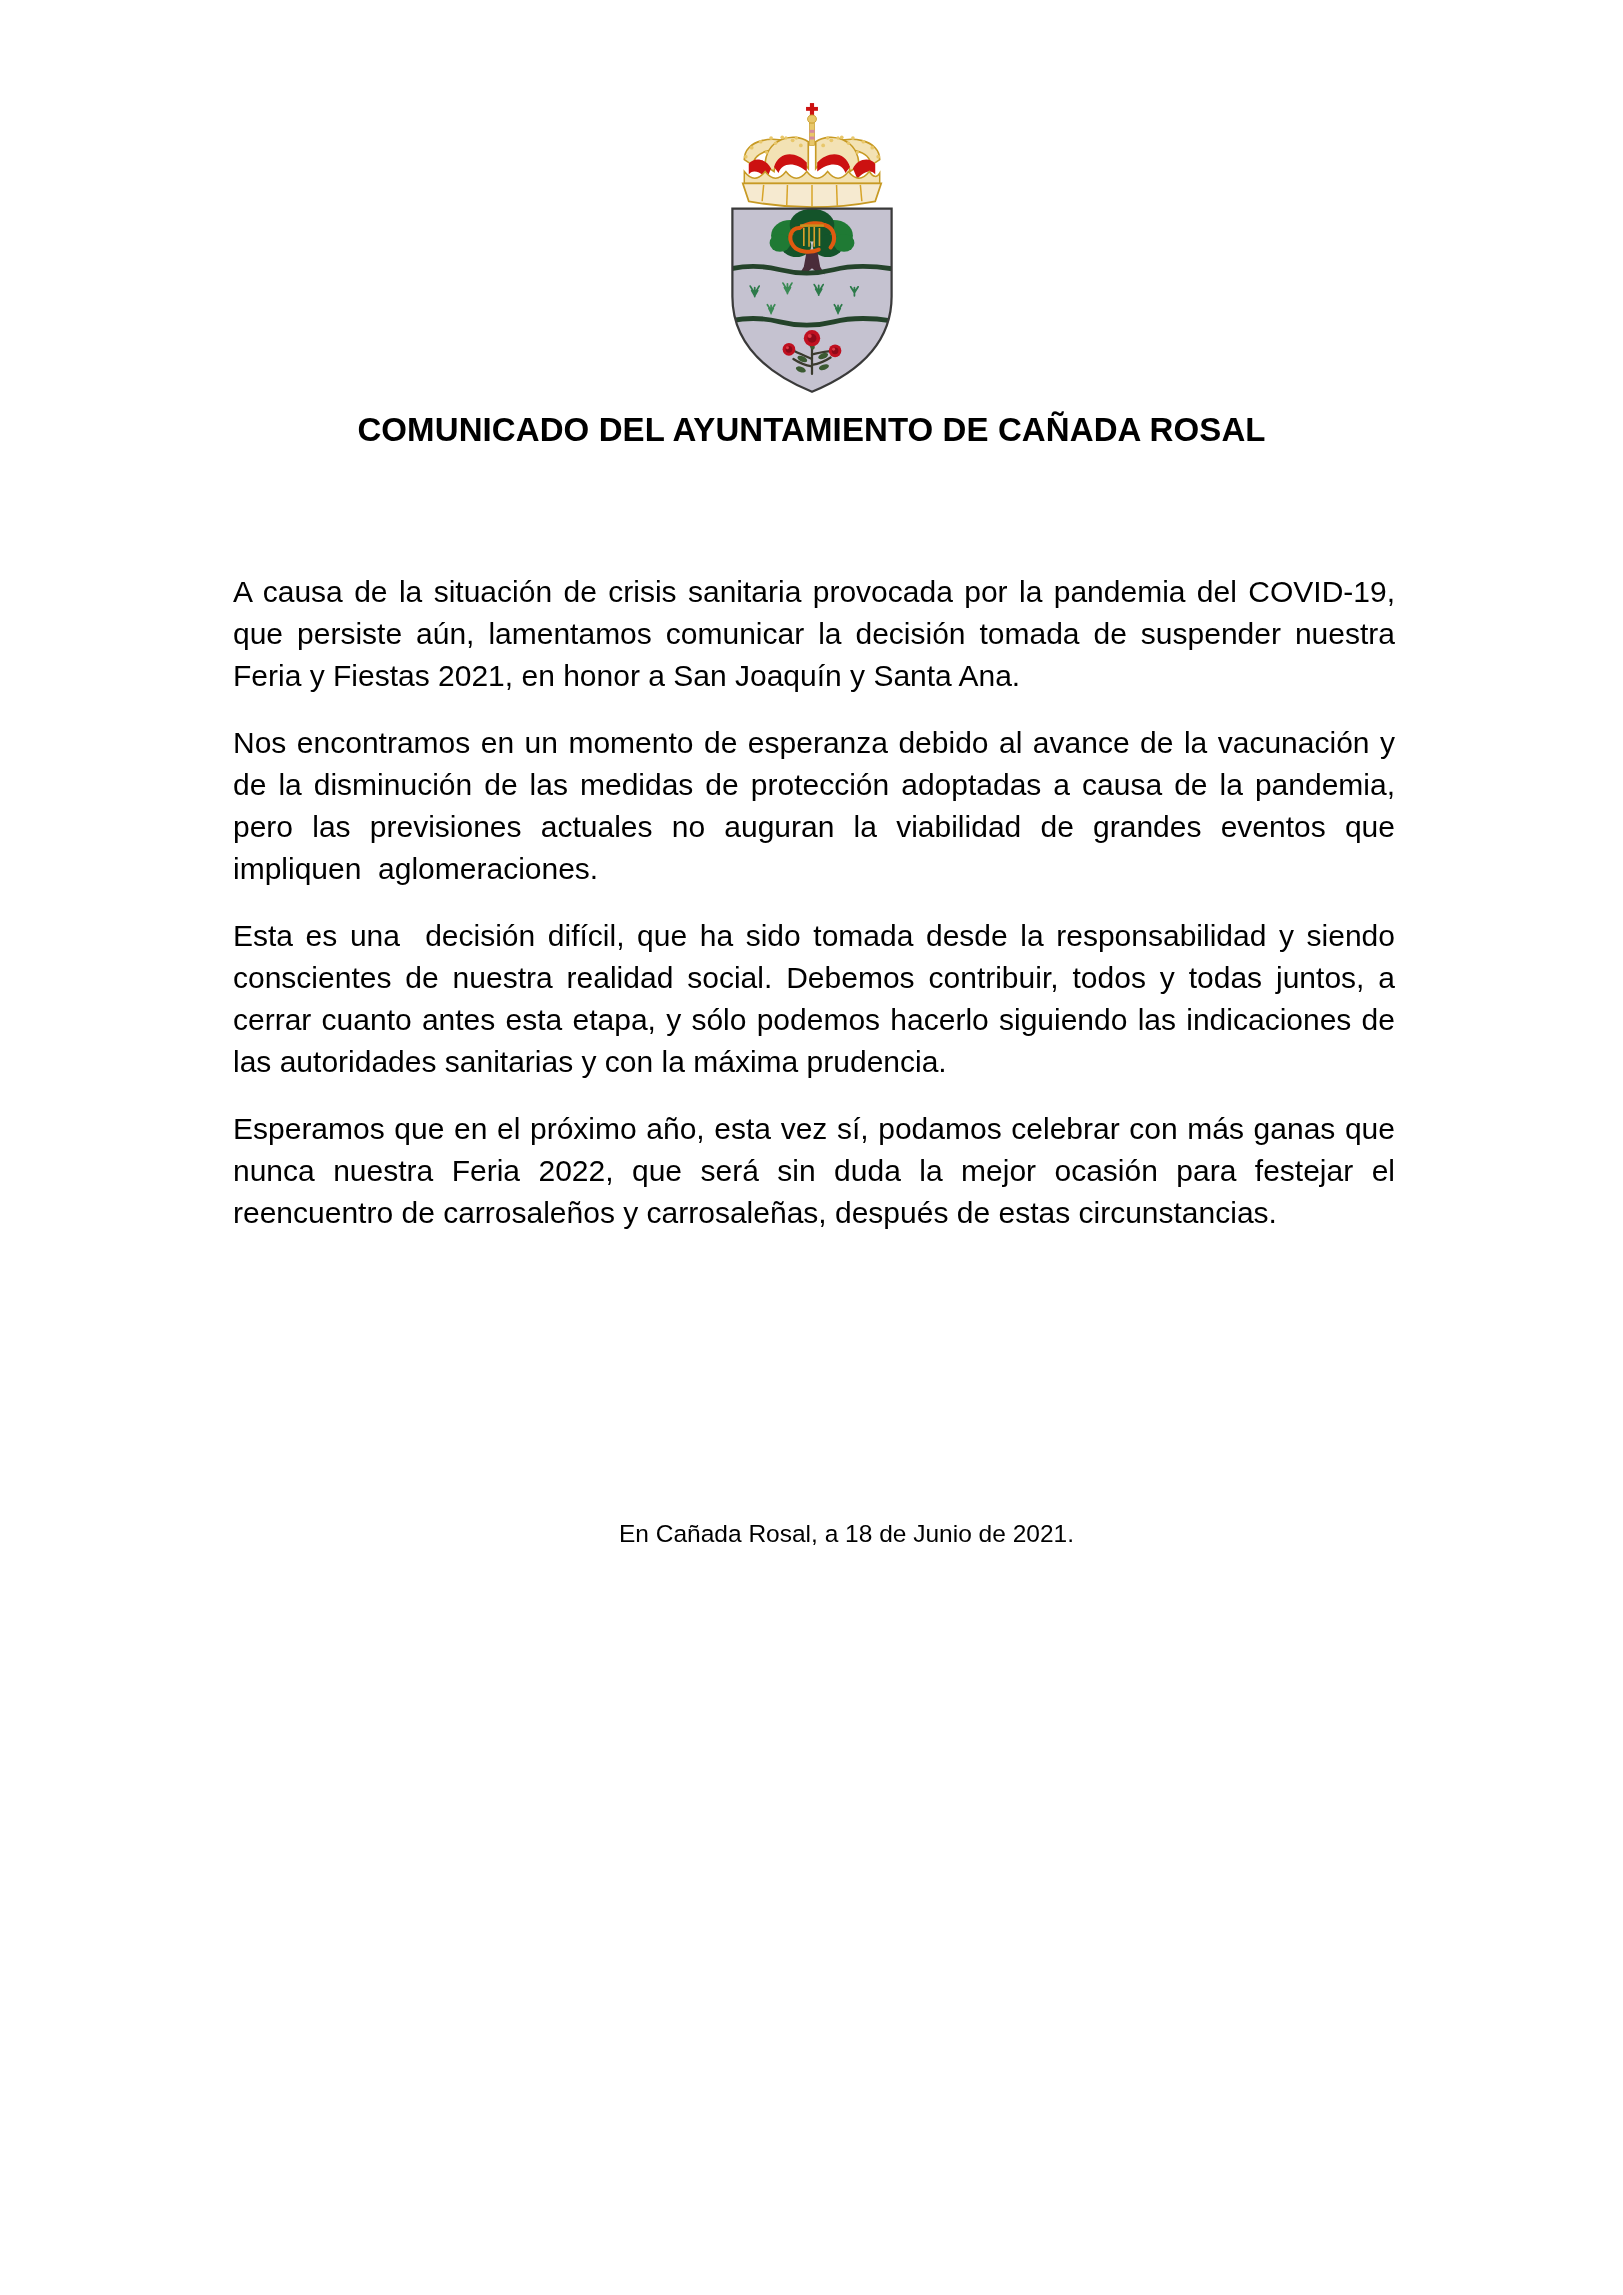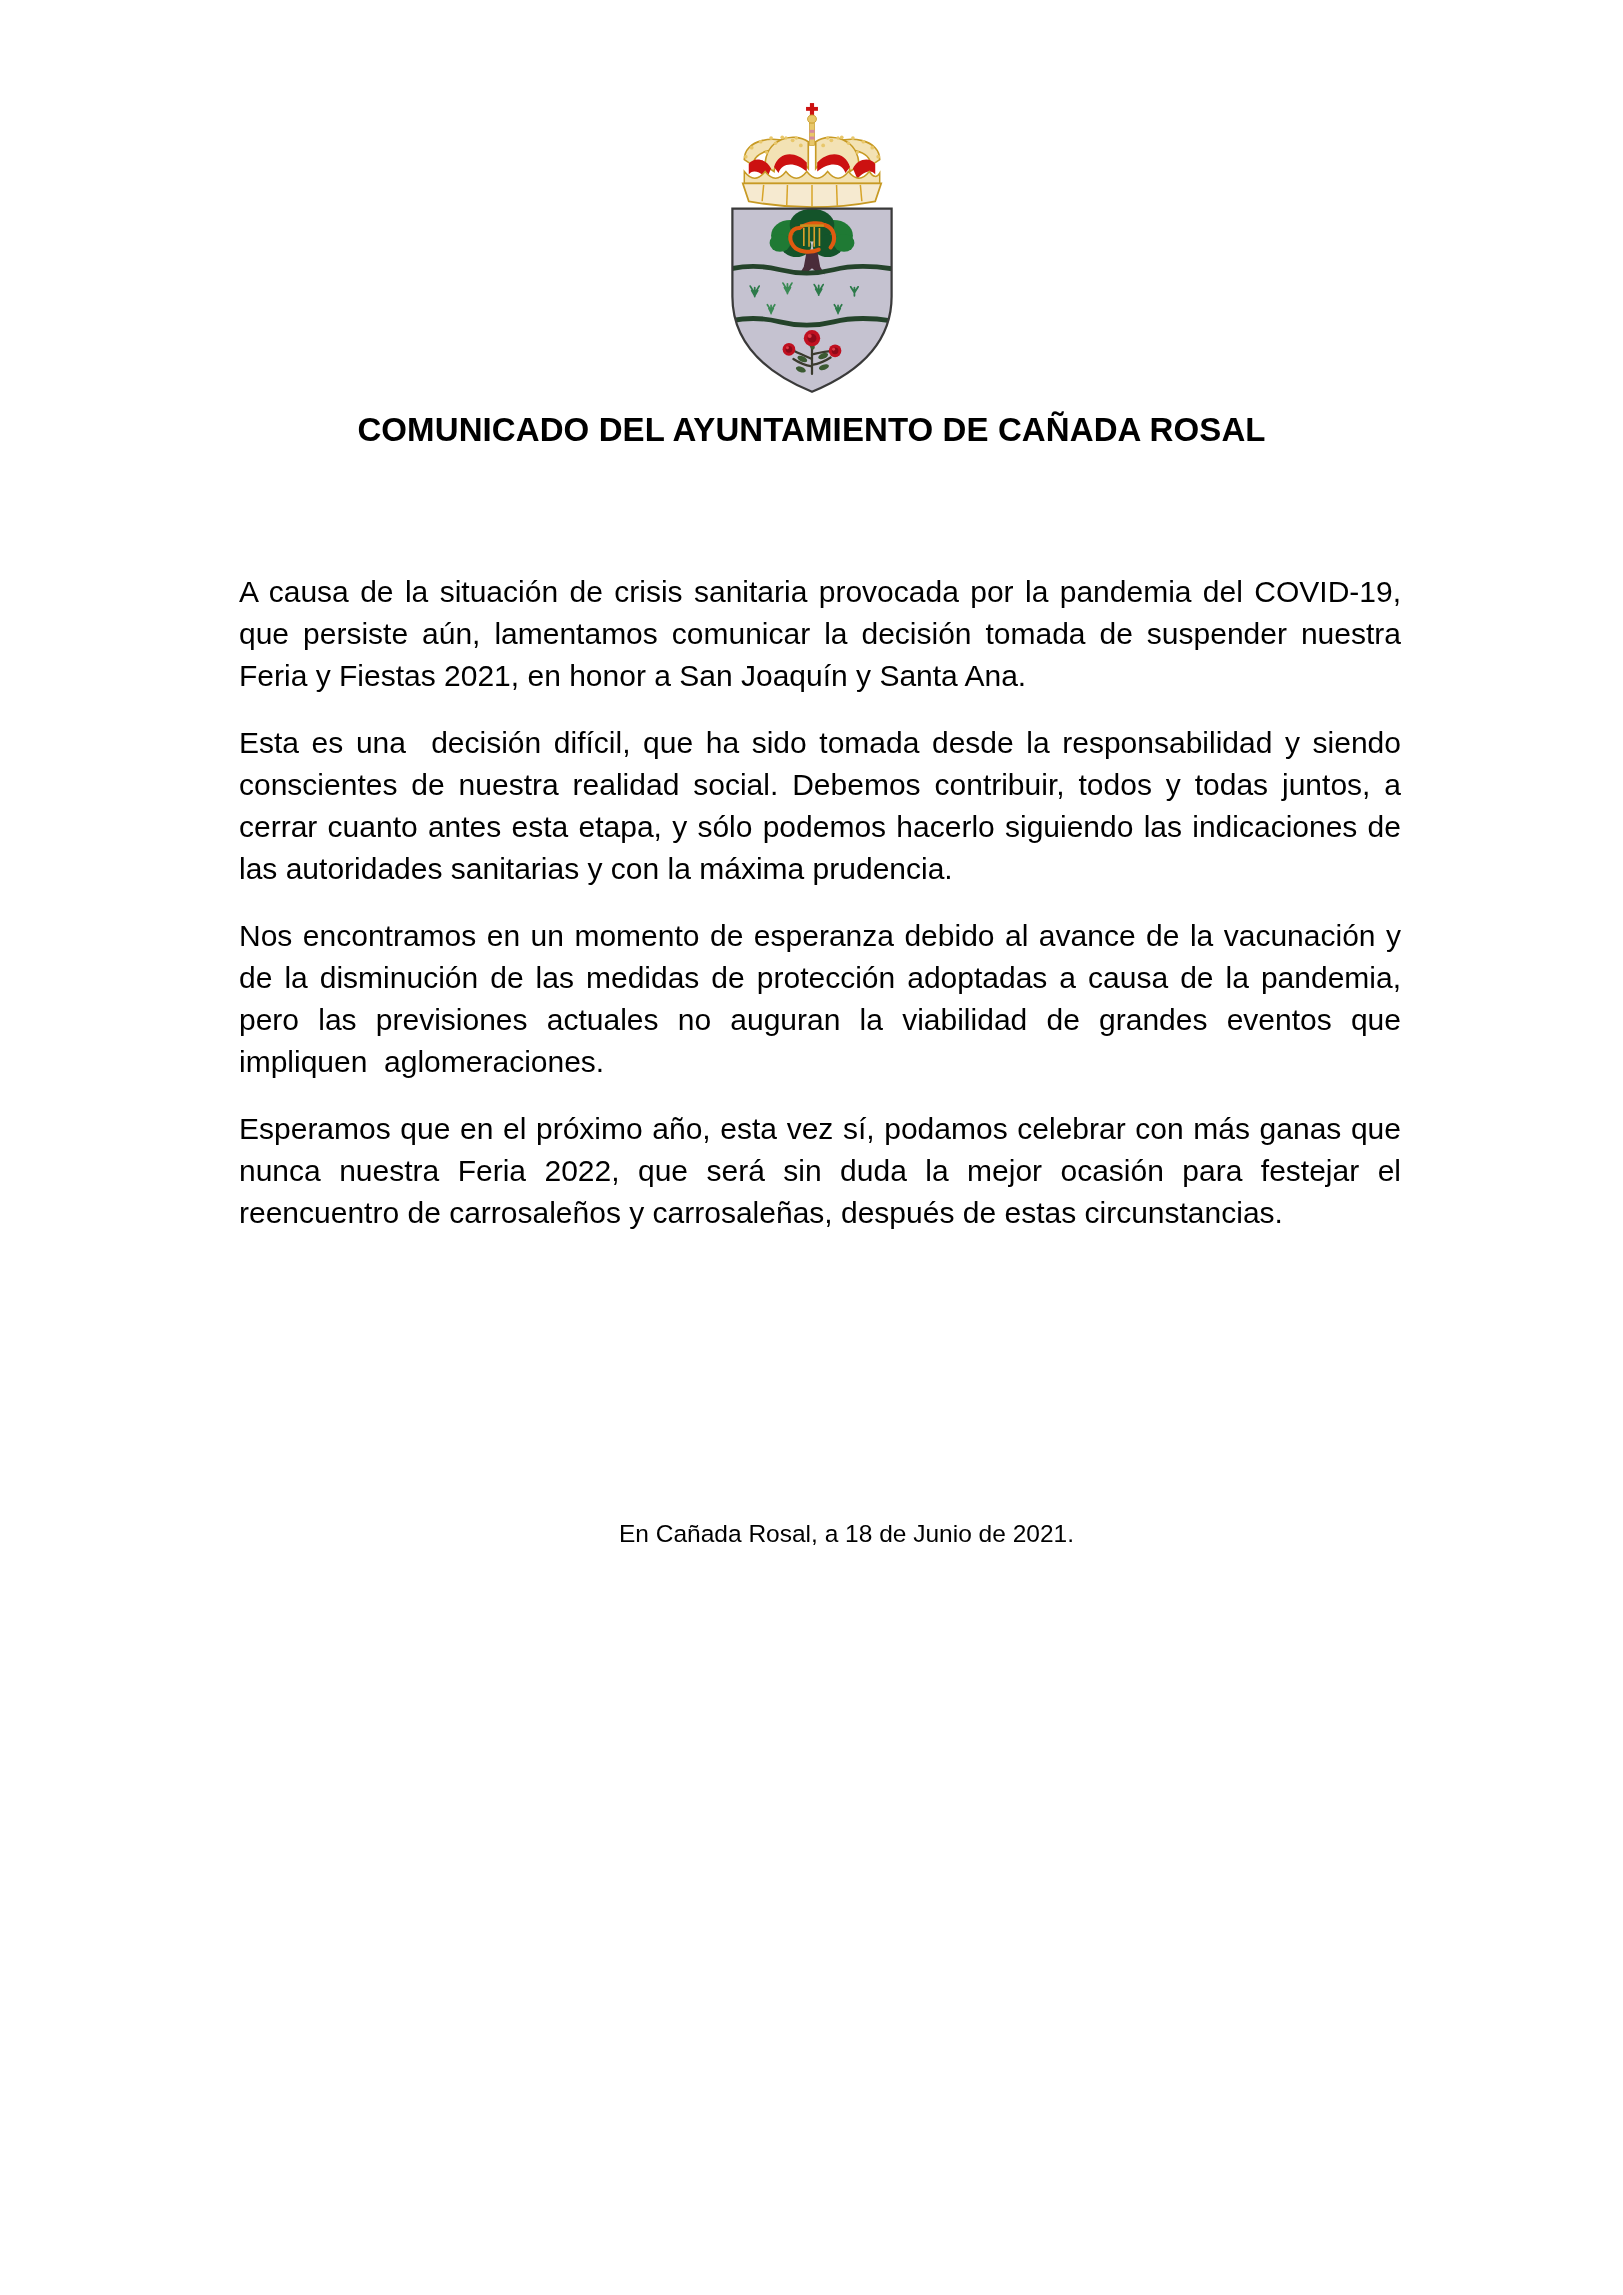--- a/index.html
+++ b/index.html
@@ -48,21 +48,21 @@
     font-size: 33px;
     font-weight: bold;
     letter-spacing: 0.1px;
     line-height: 1.15;
     margin: 0;
   }
 
   
   .body-block {
     position: absolute;
-    left: 239px;
+    left: 233px;
     top: 571px;
     width: 1162px;
   }
 
   .para {
     margin: 0 0 25px 0;
     font-size: 30px;
     line-height: 42px;
     text-align: justify;
     text-justify: inter-word;
@@ -261,21 +261,21 @@
 
         <path d="M18 150 L232 150 L232 268 Q232 352 125 396 Q18 352 18 268 Z" fill="none" stroke="#3a3a3a" stroke-width="3"></path>
       </g>
     </svg>
   </div>
 
   <h1 class="doc-title">COMUNICADO DEL AYUNTAMIENTO DE CAÑADA ROSAL</h1>
 
   <div class="body-block">
     <p class="para">A causa de la situación de crisis sanitaria provocada por la pandemia del COVID-19, que persiste aún, lamentamos comunicar la decisión tomada de suspender nuestra Feria y Fiestas 2021, en honor a San Joaquín y Santa Ana.</p>
+    <p class="para">Nos encontramos en un momento de esperanza debido al avance de la vacunación y de la disminución de las medidas de protección adoptadas a causa de la pandemia, pero las previsiones actuales no auguran la viabilidad de grandes eventos que impliquen  aglomeraciones.</p>
     <p class="para">Esta es una  decisión difícil, que ha sido tomada desde la responsabilidad y siendo conscientes de nuestra realidad social. Debemos contribuir, todos y todas juntos, a cerrar cuanto antes esta etapa, y sólo podemos hacerlo siguiendo las indicaciones de las autoridades sanitarias y con la máxima prudencia.</p>
-    <p class="para">Nos encontramos en un momento de esperanza debido al avance de la vacunación y de la disminución de las medidas de protección adoptadas a causa de la pandemia, pero las previsiones actuales no auguran la viabilidad de grandes eventos que impliquen  aglomeraciones.</p>
     <p class="para last-para">Esperamos que en el próximo año, esta vez sí, podamos celebrar con más ganas que nunca nuestra Feria 2022, que será sin duda la mejor ocasión para festejar el reencuentro de carrosaleños y carrosaleñas, después de estas circunstancias.</p>
   </div>
 
   <p class="closing">En Cañada Rosal, a 18 de Junio de 2021.</p>
 
 </div>
 
 
 </body></html>

